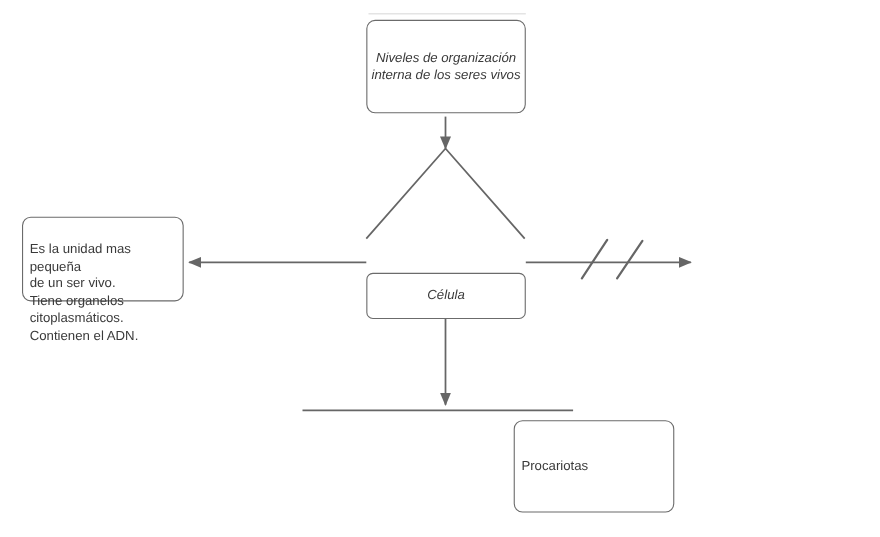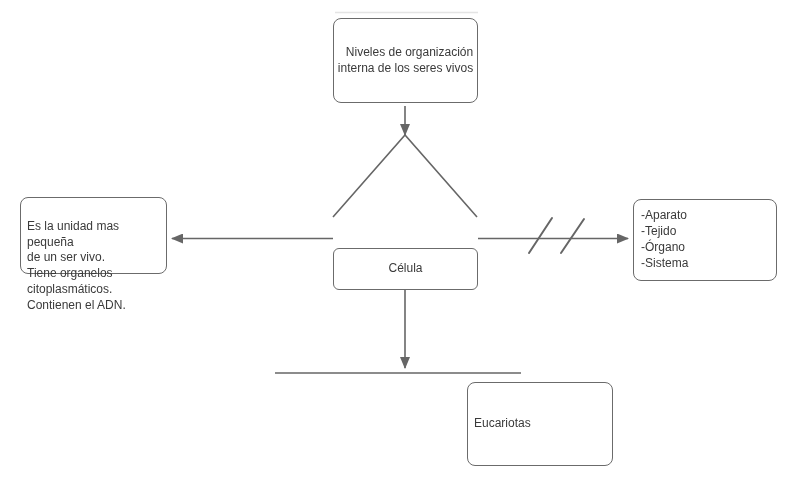--- a/index.html
+++ b/index.html
@@ -29,21 +29,21 @@
     box-sizing:border-box;
     background:var(--bg);
     border:1.5px solid var(--box-border);
     border-radius:8px;
     color:var(--text);
     font-size:12px;
     line-height:1.32;
     white-space:pre-line;
   }
   .node.centered{
-    display:flex;align-items:center;justify-content:center;text-align:right;
+    display:flex;align-items:center;justify-content:center;text-align:center;font-style:italic;
   }
   .node.v-centered{
     display:flex;align-items:center;text-align:left;
   }
   .node.top-left{padding:5px 6px;}
 </style>
 </head>
 <body>
 
 <div class="canvas">
@@ -90,25 +90,19 @@
   </div>
 
   <div class="node top-left" style="left:20px;top:197px;width:147px;height:77px;">
     <span>Es la unidad mas pequeña
 de un ser vivo.
 Tiene organelos
 citoplasmáticos.
 Contienen el ADN.</span>
   </div>
 
-  <div class="node v-centered" style="left:633px;top:199px;width:144px;height:82px;padding-left:7px;">
-    <span>-Aparato
--Tejido
--Órgano
--Sistema</span>
-  </div>
 
 
   <div class="node v-centered" style="left:467px;top:382px;width:146px;height:84px;padding-left:6px;">
-    <span>Eucariotas</span>
+    <span>Procariotas</span>
   </div>
 
 </div>
 
 </body></html>

